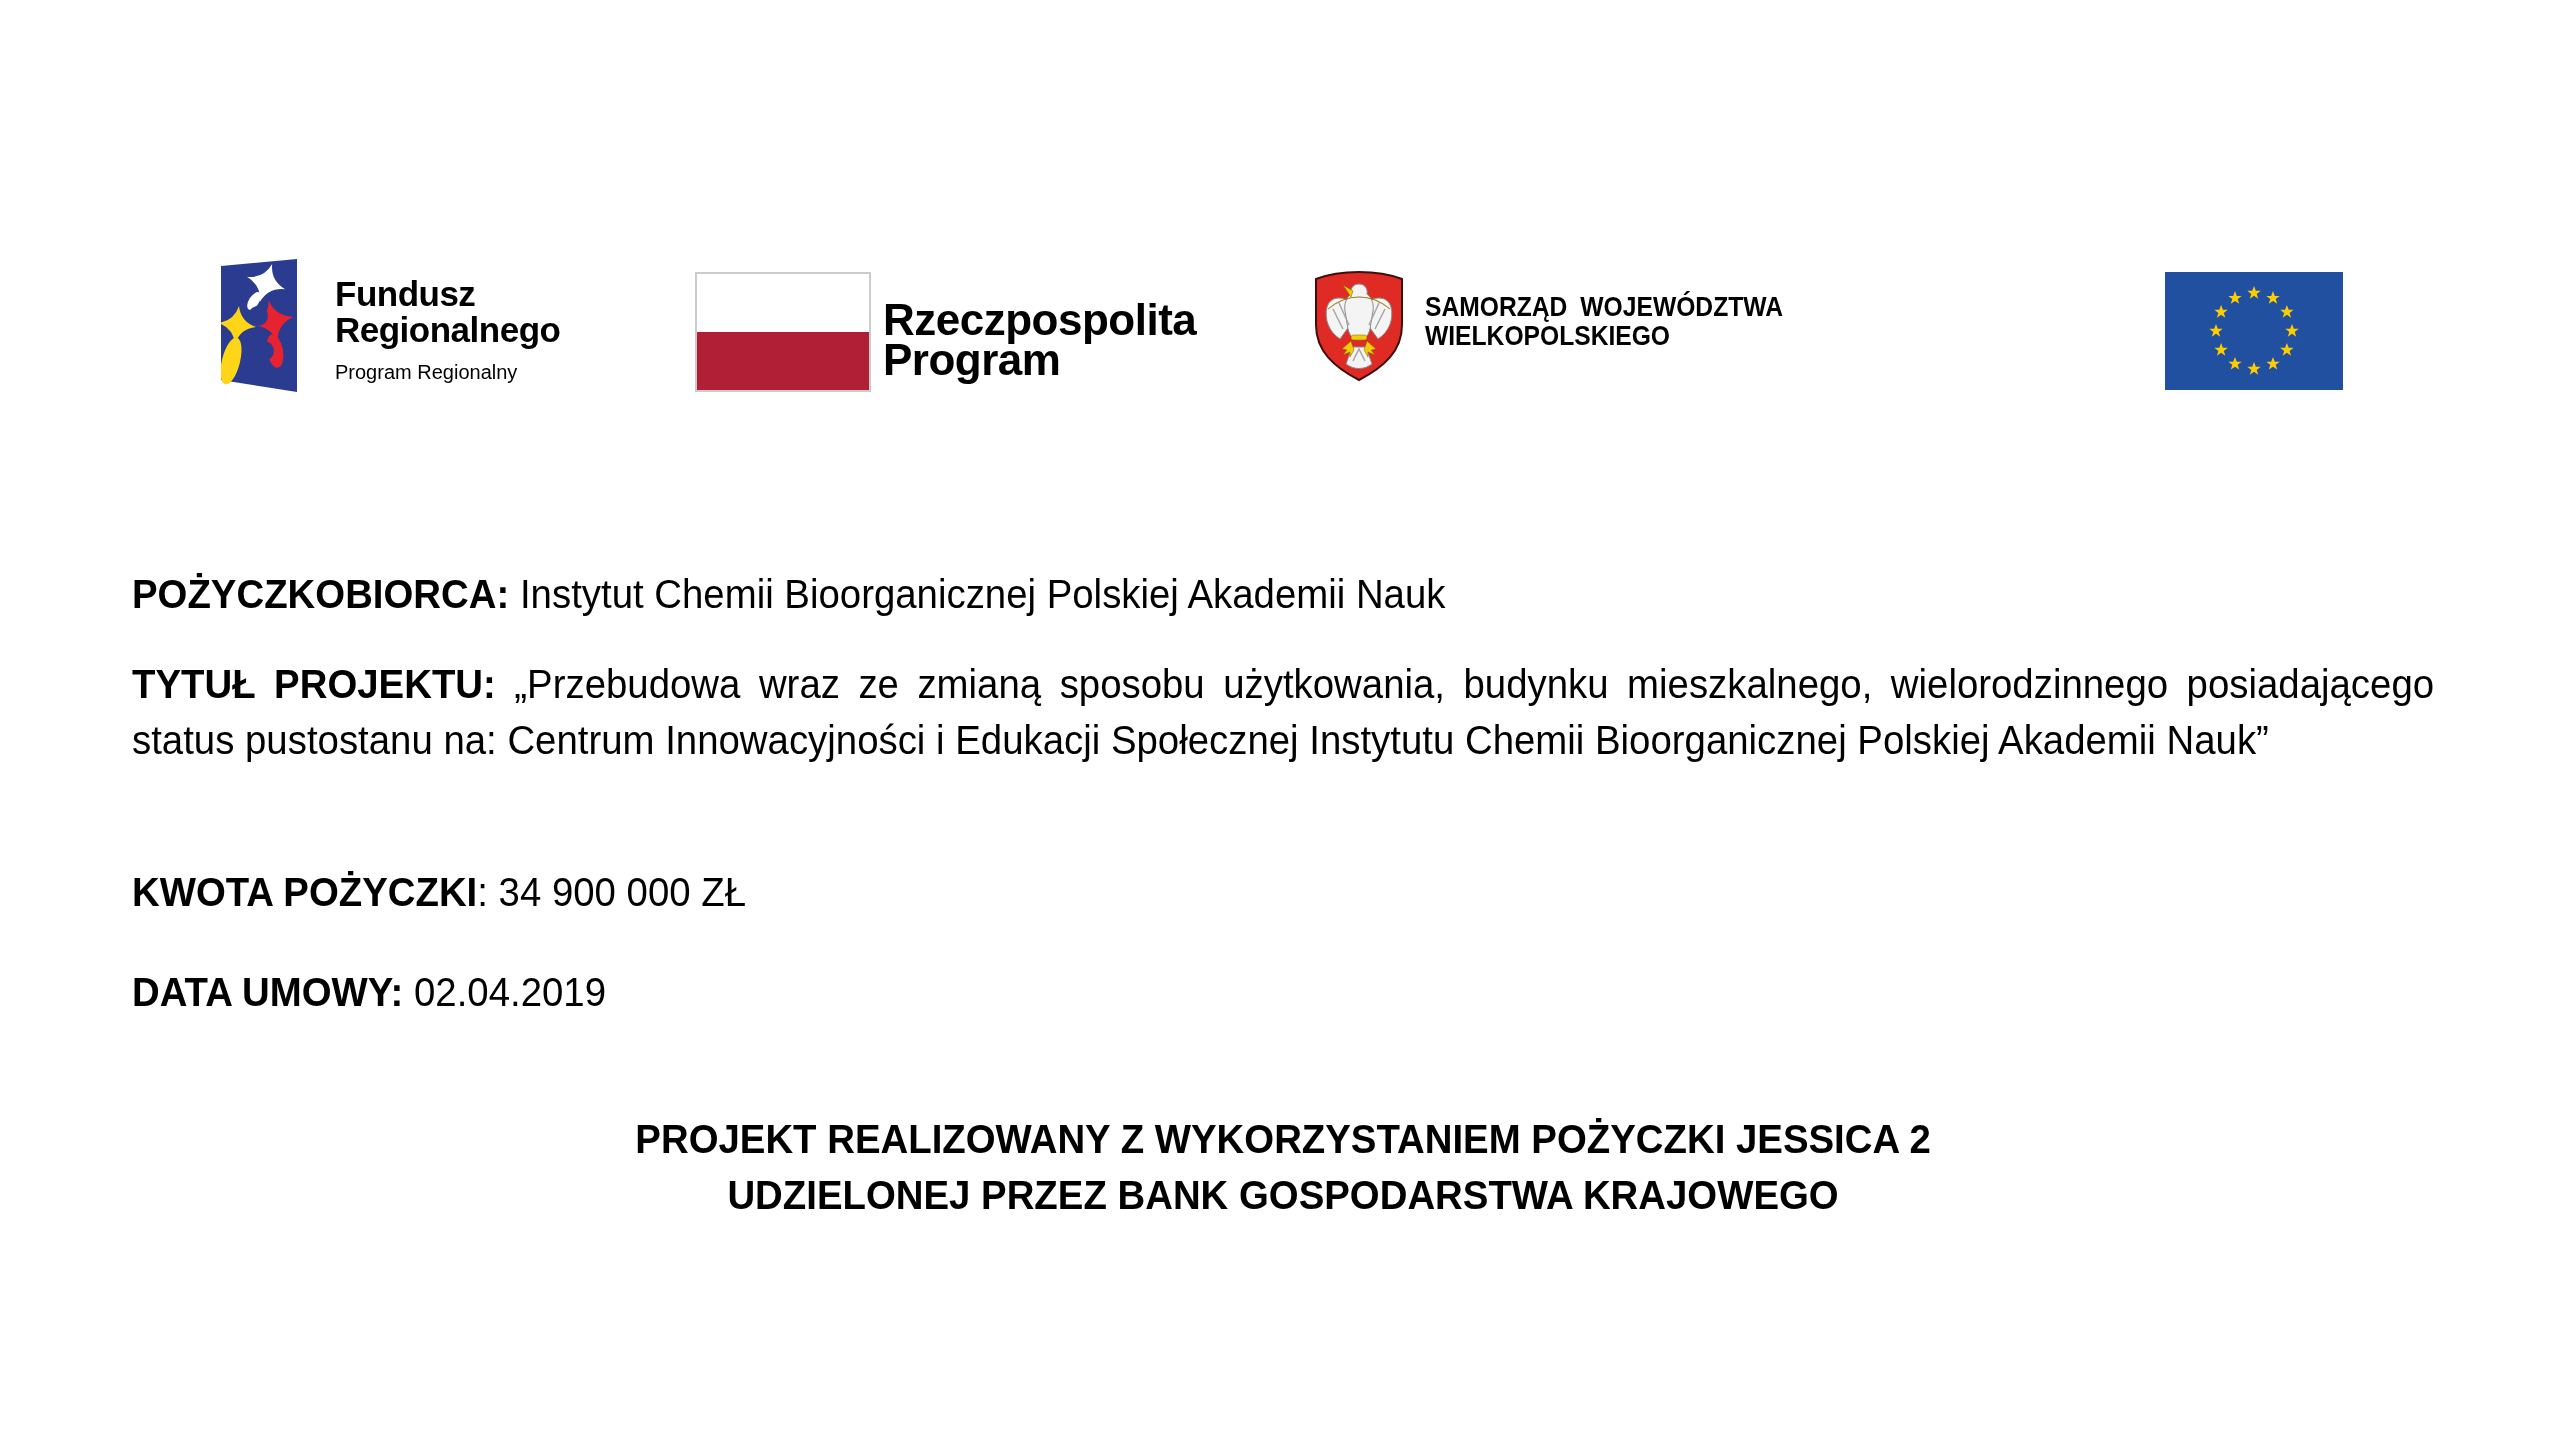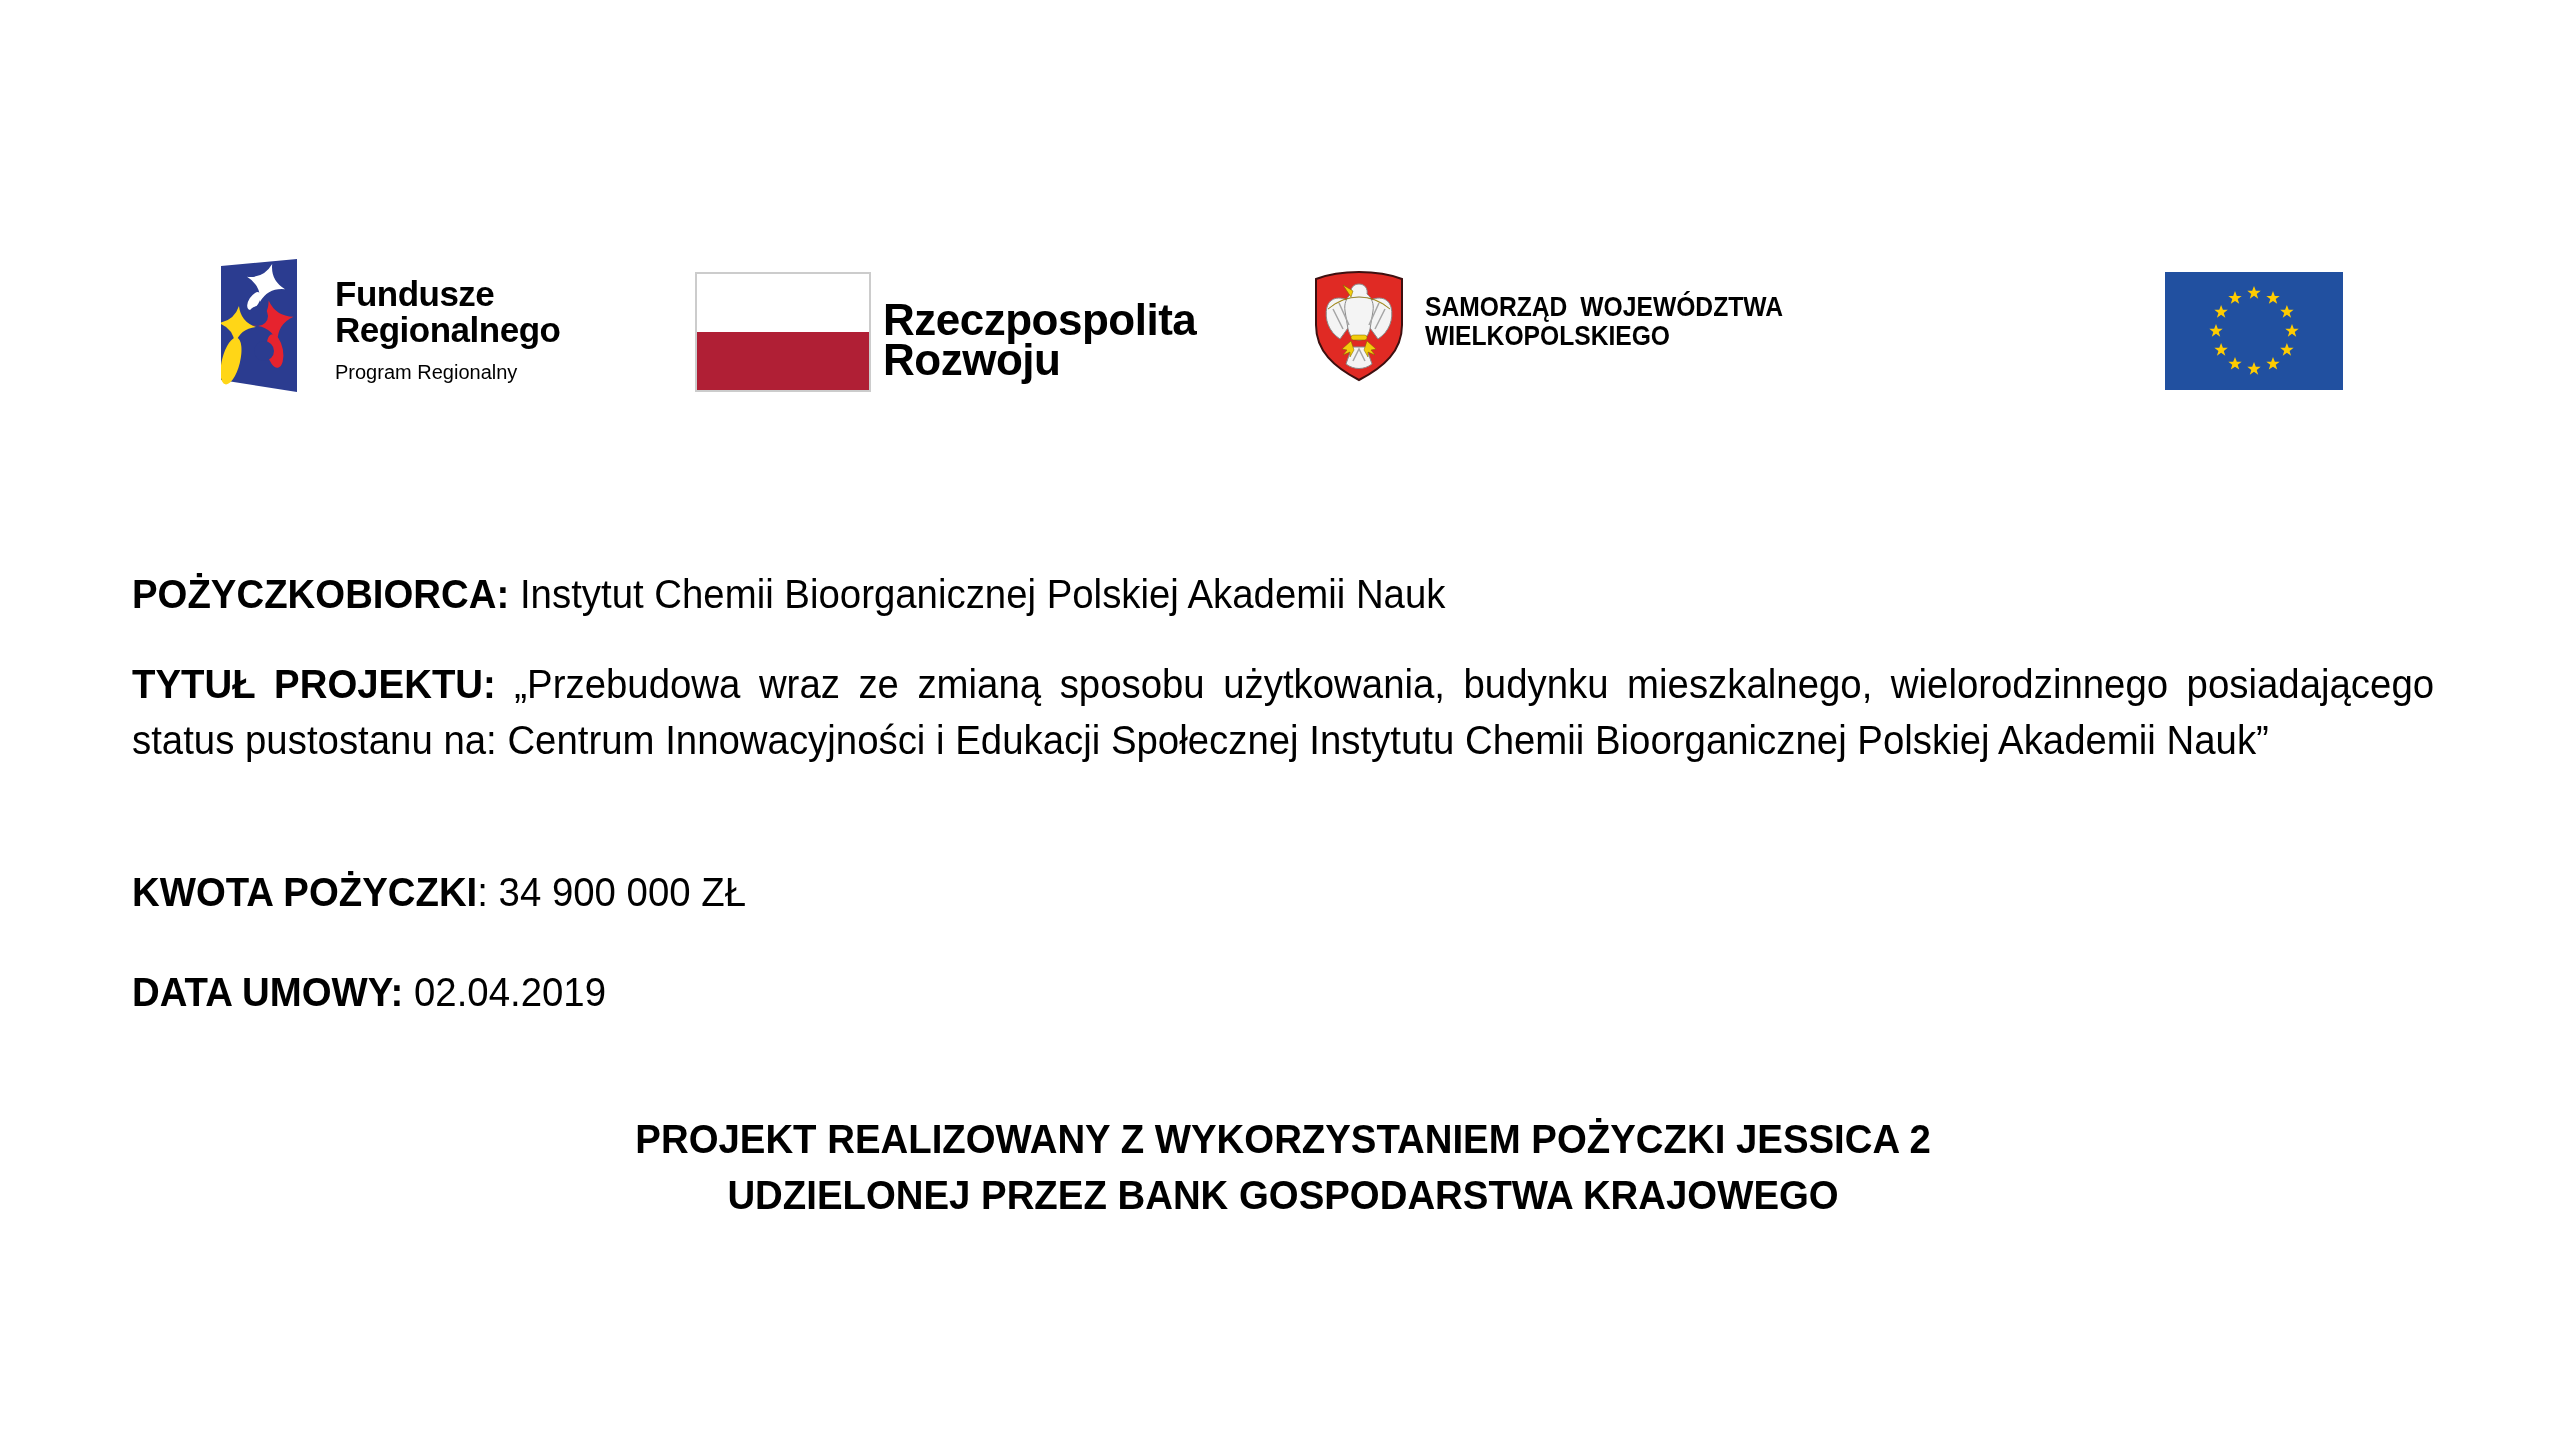--- a/index.html
+++ b/index.html
@@ -57,35 +57,35 @@
           <path d="M45,4 Q48.6,20.4 65,24 Q48.6,27.6 45,44 Q41.4,27.6 25,24 Q41.4,20.4 45,4 Z" transform="rotate(18 45 24)"></path>
           <ellipse cx="33" cy="42" rx="5" ry="10" transform="rotate(32 33 42)"></ellipse>
         </g>
         <g fill="#2b3c90">
           <circle cx="37" cy="57" r="10"></circle>
           <circle cx="43" cy="92" r="10"></circle>
         </g>
       </svg>
     </div>
     <div class="abs fe-text">
-      <div class="fe-title">Fundusze</div>
+      <div class="fe-title">Fundusz</div>
       <div class="fe-title">Regionalnego</div>
       <div class="fe-sub">Program Regionalny</div>
     </div>
 
     <div class="abs pl-flag">
       <svg width="176" height="120" viewBox="0 0 176 120">
         <rect x="1" y="1" width="174" height="59" fill="#ffffff"></rect>
         <rect x="1" y="60" width="174" height="59" fill="#b01f35"></rect>
         <rect x="1" y="1" width="174" height="118" fill="none" stroke-width="2" stroke="#cccccc"></rect>
       </svg>
     </div>
     <div class="abs pl-text">
       <div>Rzeczpospolita</div>
-      <div>Rozwoju</div>
+      <div>Program</div>
     </div>
 
     <div class="abs ws-shield">
       <svg width="92" height="114" viewBox="0 0 92 114">
         <path d="M46 3 C60 3 76 5 89 10 L89 56 C89 82 71 98 46 111 C21 98 3 82 3 56 L3 10 C16 5 32 3 46 3 Z" stroke="#3d1010" stroke-width="2" fill="#e02a24"></path>
         <g stroke="#8a8a8a" stroke-width="1" fill="#f4f4f4">
           <path d="M40 34 C28 26 17 28 14 38 C11 50 16 63 27 70 L40 52 Z"></path>
           <path d="M52 34 C64 26 75 28 78 38 C81 50 76 63 65 70 L52 52 Z"></path>
           <path d="M46 15 c6 0 9 5 8 10 c5 4 7 10 6 17 l-3 18 c-2 8 -6 11 -11 11 c-5 0 -9 -3 -11 -11 l-3 -18 c-1 -7 1 -13 6 -17 c-1 -5 2 -10 8 -10 z"></path>
           <path d="M39 78 L33 95 C41 101 51 101 59 95 L53 78 Z"></path>

